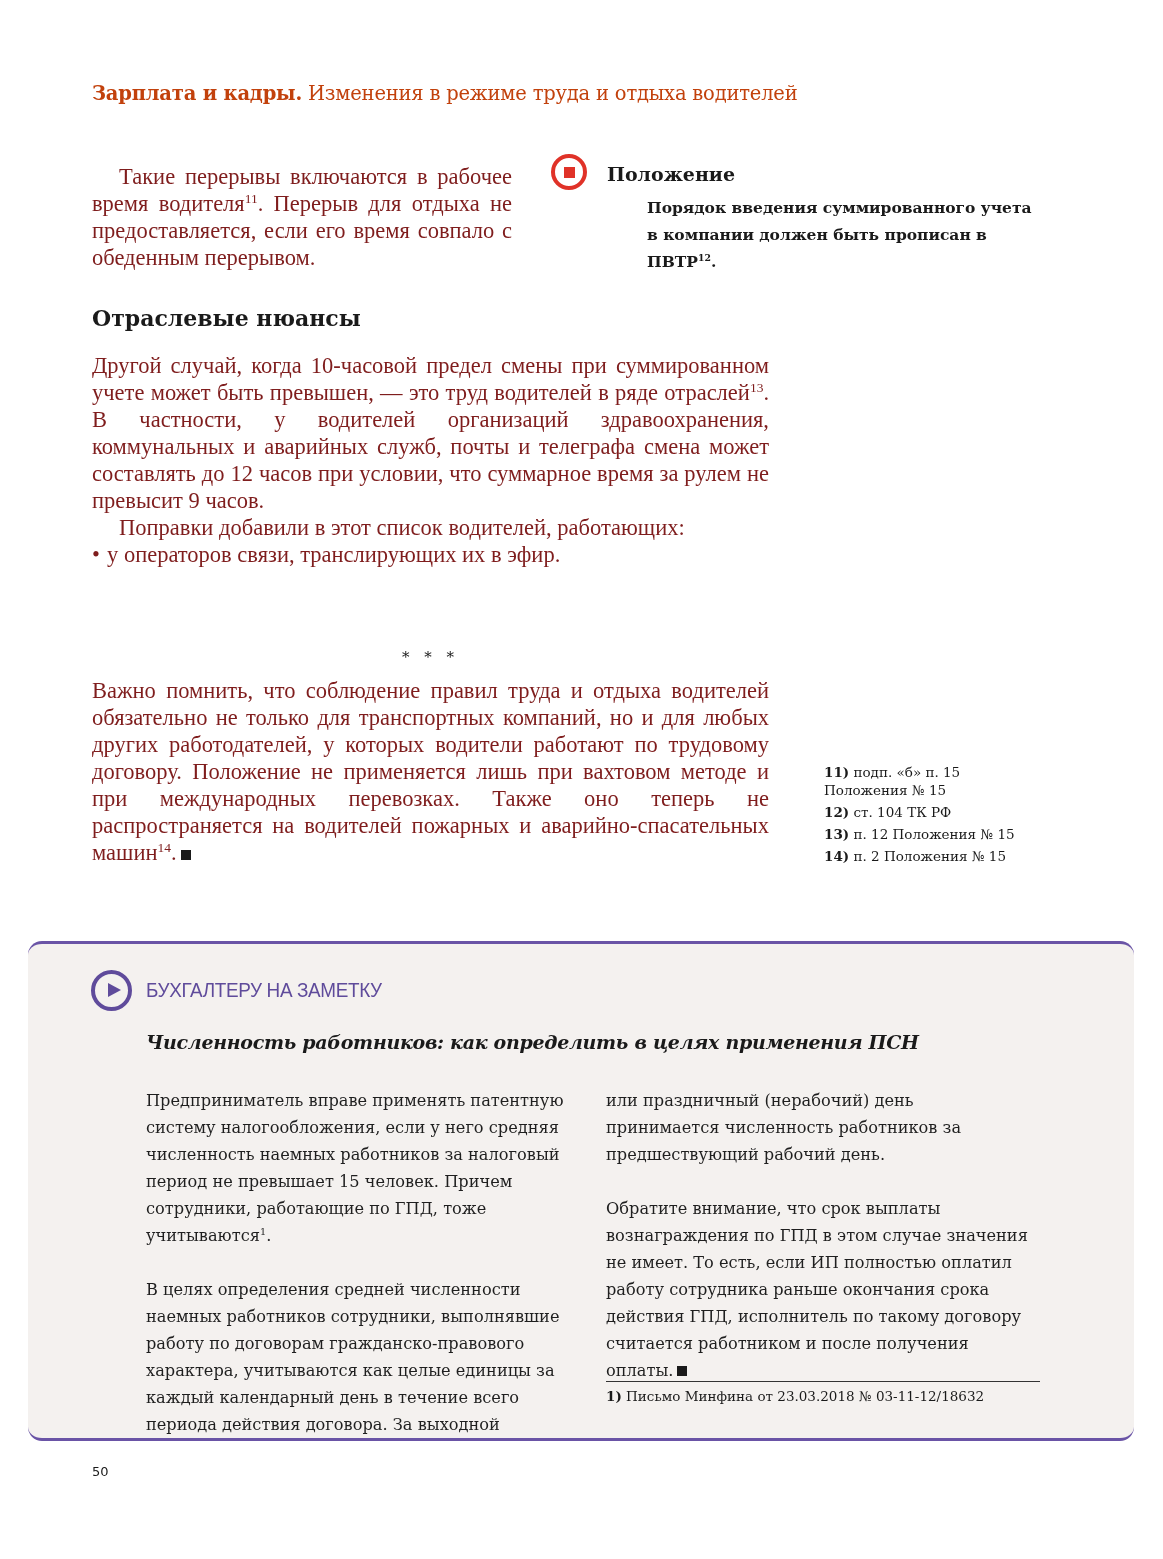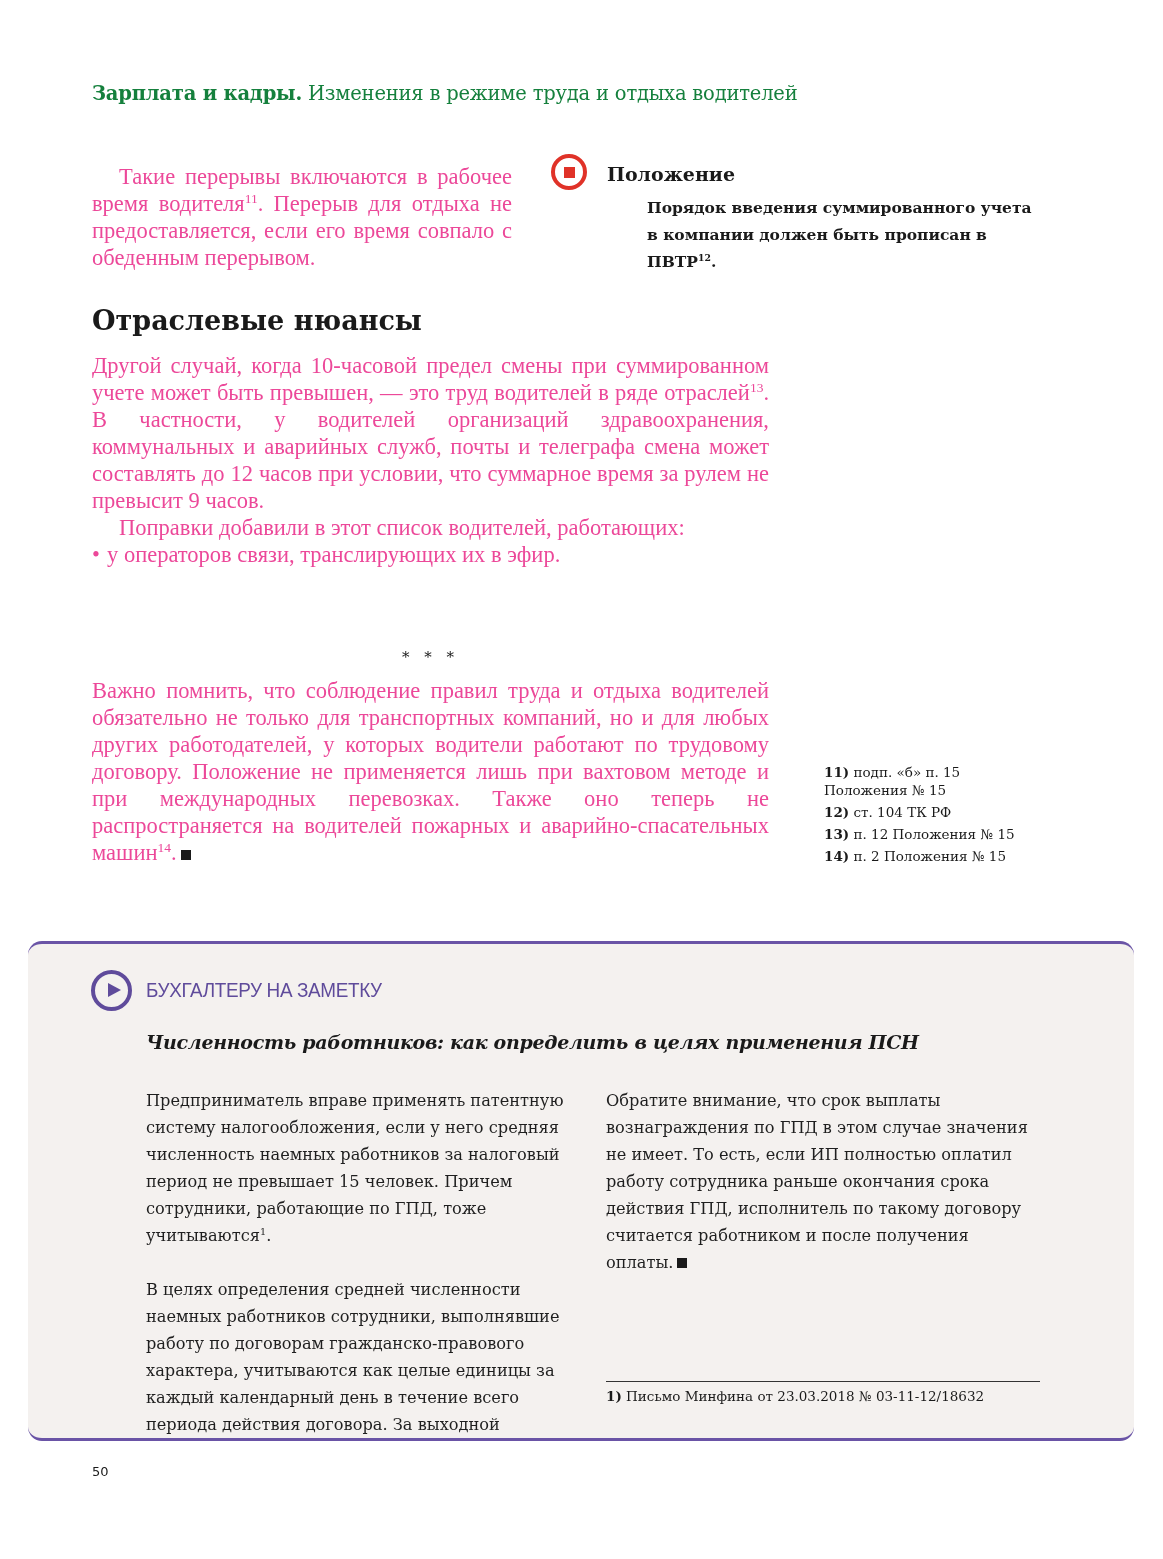--- a/index.html
+++ b/index.html
@@ -3,45 +3,45 @@
   <meta charset="utf-8">
   <style>
     html, body { margin: 0; padding: 0; }
     body {
       width: 1163px; height: 1559px; position: relative; overflow: hidden;
       background: #ffffff; color: #1a1a1a;
       font-family: "DejaVu Serif", serif;
     }
     .abs { position: absolute; }
     .running-head {
-      left: 92px; top: 82px; font-size: 19.5px; color: #15803d; white-space: nowrap;
+      left: 92px; top: 82px; font-size: 19.5px; color: #c2410c; white-space: nowrap;
       letter-spacing: -0.2px;
     }
     .running-head b { font-weight: bold; }
     .body-text {
       font-family: "Liberation Serif", serif; font-size: 22.5px; line-height: 27px;
-      text-align: justify; color: #ec4899;
+      text-align: justify; color: #7f1d1d;
     }
     .body-text p { margin: 0; }
     .indent { text-indent: 27px; }
     sup { font-size: 60%; line-height: 0; vertical-align: super; }
     .intro { left: 92px; top: 163px; width: 420px; }
     .attention { left: 551px; top: 154px; width: 480px; }
     .attn-icon {
       position: absolute; left: 0; top: 0; width: 36px; height: 36px;
       border: 4px solid #e03228; border-radius: 50%; box-sizing: border-box;
     }
     .attn-icon .sq { position: absolute; left: 9px; top: 9px; width: 11px; height: 11px; background: #e03228; }
     .attn-title { position: absolute; left: 56px; top: 9px; font-weight: bold; font-size: 19px; white-space: nowrap; }
     .attn-text {
       position: absolute; left: 56px; top: 40px; width: 400px;
       font-weight: bold; font-size: 15.5px; line-height: 27px; margin-left: 40px;
     }
     .section-heading {
-      left: 92px; top: 305px; font-size: 27px; font-weight: bold; white-space: nowrap;
+      left: 92px; top: 305px; font-size: 22px; font-weight: bold; white-space: nowrap;
     }
     .section-body { left: 92px; top: 352px; width: 677px; }
     .bullets { margin: 0; padding: 0; list-style: none; }
     .bullets li { position: relative; padding-left: 15px; text-align: left; }
     .bullets li::before { content: "•"; position: absolute; left: 0; top: 0; }
     .stars { left: 92px; top: 648px; width: 677px; text-align: center; font-size: 15px; letter-spacing: 5px; }
     .closing { left: 92px; top: 677px; width: 677px; }
     .endmark { display: inline-block; width: 10px; height: 10px; background: #1a1a1a; margin-left: 4px; }
     .footnotes { left: 824px; top: 763px; width: 220px; font-size: 13.5px; line-height: 18px; }
     .footnotes div { margin-bottom: 4px; }
@@ -129,19 +129,20 @@
   <div class="play-icon">
       <div class="tri"></div>
     </div>
   <div class="note-label">БУХГАЛТЕРУ НА ЗАМЕТКУ</div>
   <div class="note-title">Численность работников: как определить в целях применения ПСН</div>
   <div class="note-col left">
     <p><span>Предприниматель вправе применять патентную систему налогообложения, если у него средняя численность наемных работников за налоговый период не превышает 15 человек. Причем сотрудники, работающие по ГПД, тоже учитываются</span><sup>1</sup><span>.</span></p>
     <p>В целях определения средней численности наемных работников сотрудники, выполнявшие работу по договорам гражданско-правового характера, учитываются как целые единицы за каждый календарный день в течение всего периода действия договора. За выходной</p>
   </div>
   <div class="note-col right">
+    <p>или праздничный (нерабочий) день принимается численность работников за предшествующий рабочий день.</p>
     <p><span>Обратите внимание, что срок выплаты вознаграждения по ГПД в этом случае значения не имеет. То есть, если ИП полностью оплатил работу сотрудника раньше окончания срока действия ГПД, исполнитель по такому договору считается работником и после получения оплаты.</span><span class="endmark"></span></p>
   </div>
   <div class="note-rule"></div>
   <div class="note-fn"><b>1)</b> <span>Письмо Минфина от 23.03.2018 № 03-11-12/18632</span></div>
 </div>
 
 <div class="abs page-num">50</div>
 
 </body></html>

